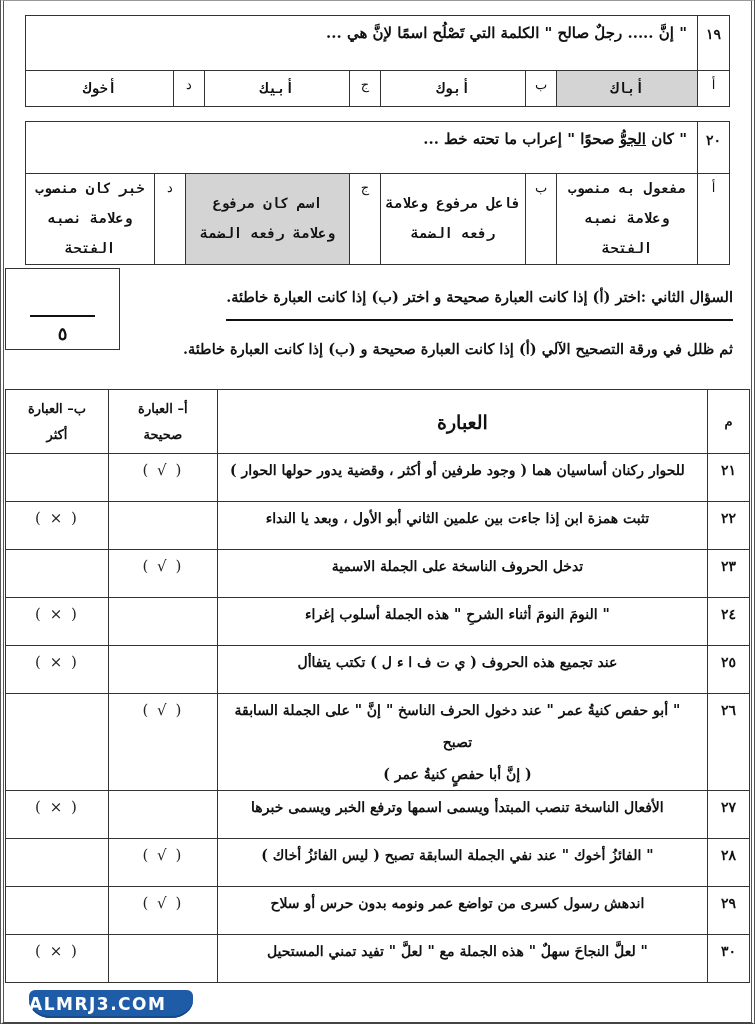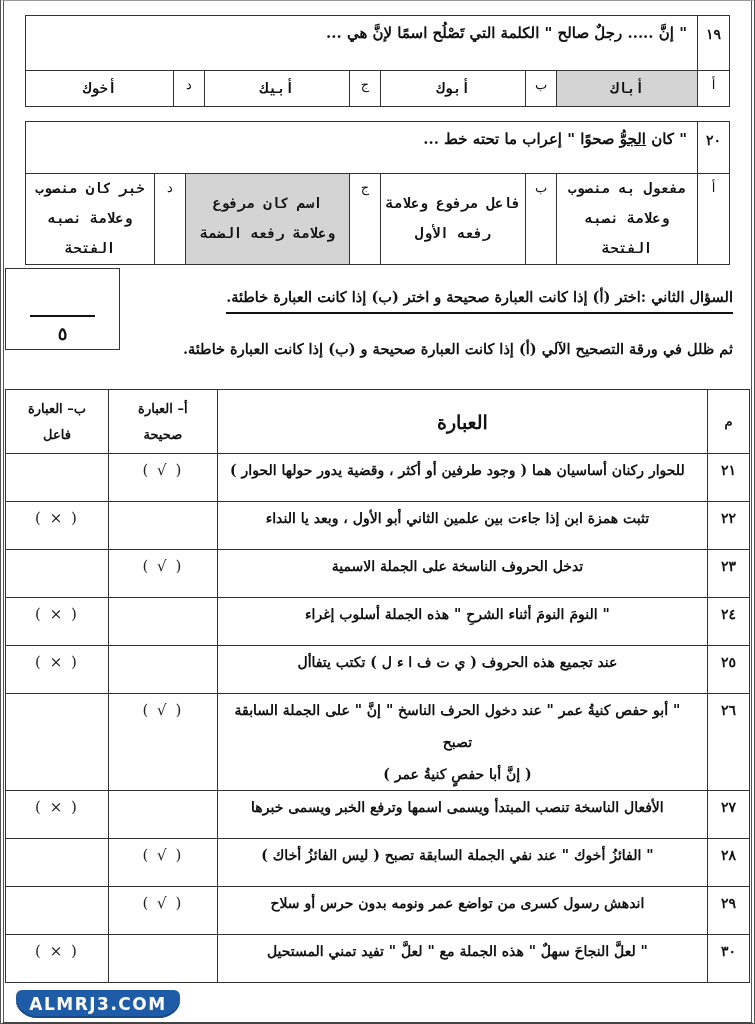--- a/index.html
+++ b/index.html
@@ -37,21 +37,21 @@
     position: absolute; left: 5px; top: 268px; width: 115px; height: 82px;
     border: 1.5px solid #333;
   }
   .score-line { position: absolute; left: 24px; right: 24px; top: 46px; border-top: 2px solid #111; }
   .score-value { position: absolute; left: 0; right: 0; top: 54px; text-align: center; font-size: 18px; font-weight: bold; }
 
   .instr {
     position: absolute; right: 22px; direction: rtl; font-weight: bold; font-size: 14.5px;
     white-space: nowrap;
   }
-  .instr1 { top: 288px; border-bottom: 2px solid #111; padding-bottom: 7px; }
+  .instr1 { top: 288px; border-bottom: 2px solid #111; padding-bottom: 14px; }
   .instr2 { top: 340px; }
 
   
   .tf { position: absolute; left: 5px; top: 389px; width: 745px; }
   .tf th, .tf td { border: 1px solid #333; }
   .tf .c-num { width: 42px; }
   .tf .c-text { width: 491px; margin-left: 17px; }
   .tf .c-a { width: 109px; }
   .tf .c-b { width: 103px; text-align: center; }
   .tf thead tr { height: 64px; }
@@ -59,24 +59,24 @@
   .tf thead th.h-text { font-size: 19px; }
   .tf tbody tr { height: 48px; }
   .tf tbody tr.tall { height: 94px; }
   .tf td { vertical-align: top; padding-top: 7px; font-size: 14px; }
   .tf td.t { padding-right: 10px; font-size: 14px; line-height: 32px; padding-top: 0; }
   .tf td.n { font-size: 14px; padding-top: 8px; }
   .tf td.mark { font-size: 15px; font-weight: normal; letter-spacing: 2px; color: #222; }
 
   
   .logo {
-    position: absolute; left: 16px; top: 990px; width: 164px; height: 28px;
+    position: absolute; left: 29px; top: 990px; width: 164px; height: 28px;
     background: #1f5ca8; border-radius: 6px 6px 22px 22px / 6px 6px 18px 18px;
     color: #fff; font-family: "DejaVu Sans", sans-serif; font-weight: bold;
-    font-size: 17px; letter-spacing: 1.5px; text-align: center; line-height: 28px;
+    font-size: 17px; letter-spacing: 1.5px; text-align: left; line-height: 28px;
     box-shadow: inset 0 -2px 0 #174a8a;
   }
 </style>
 </head>
 <body>
 
 <div class="page-frame"></div>
 
 <table class="mcq" id="q19">
   <tbody>
@@ -105,21 +105,21 @@
   </tr>
   <tr class="row2">
     <td class="letter">أ</td>
     <td class="opt" style="width:141px">
           <div>مفعول به منصوب</div>
           <div>وعلامة نصبه الفتحة</div>
         </td>
     <td class="letter">ب</td>
     <td class="opt" style="width:145px">
           <div>فاعل مرفوع وعلامة</div>
-          <div>رفعه الأول</div>
+          <div>رفعه الضمة</div>
         </td>
     <td class="letter">ج</td>
     <td class="opt sel" style="width:164px">
           <div>اسم كان مرفوع</div>
           <div>وعلامة رفعه الضمة</div>
         </td>
     <td class="letter">د</td>
     <td class="opt">
           <div>خبر كان منصوب</div>
           <div>وعلامة نصبه الفتحة</div>
@@ -140,21 +140,21 @@
   <thead>
     <tr>
       <th class="c-num">م</th>
       <th class="c-text h-text">العبارة</th>
       <th class="c-a">
           <div>أ– العبارة</div>
           <div>صحيحة</div>
         </th>
       <th class="c-b">
           <div>ب– العبارة</div>
-          <div>فاعل</div>
+          <div>أكثر</div>
         </th>
     </tr>
   </thead>
   <tbody>
     <tr>
       <td class="n">٢١</td>
       <td class="t">للحوار ركنان أساسيان هما ( وجود طرفين أو أكثر ، وقضية يدور حولها الحوار )</td>
       <td class="mark">( √ )</td>
       <td class="mark"></td>
     </tr>

